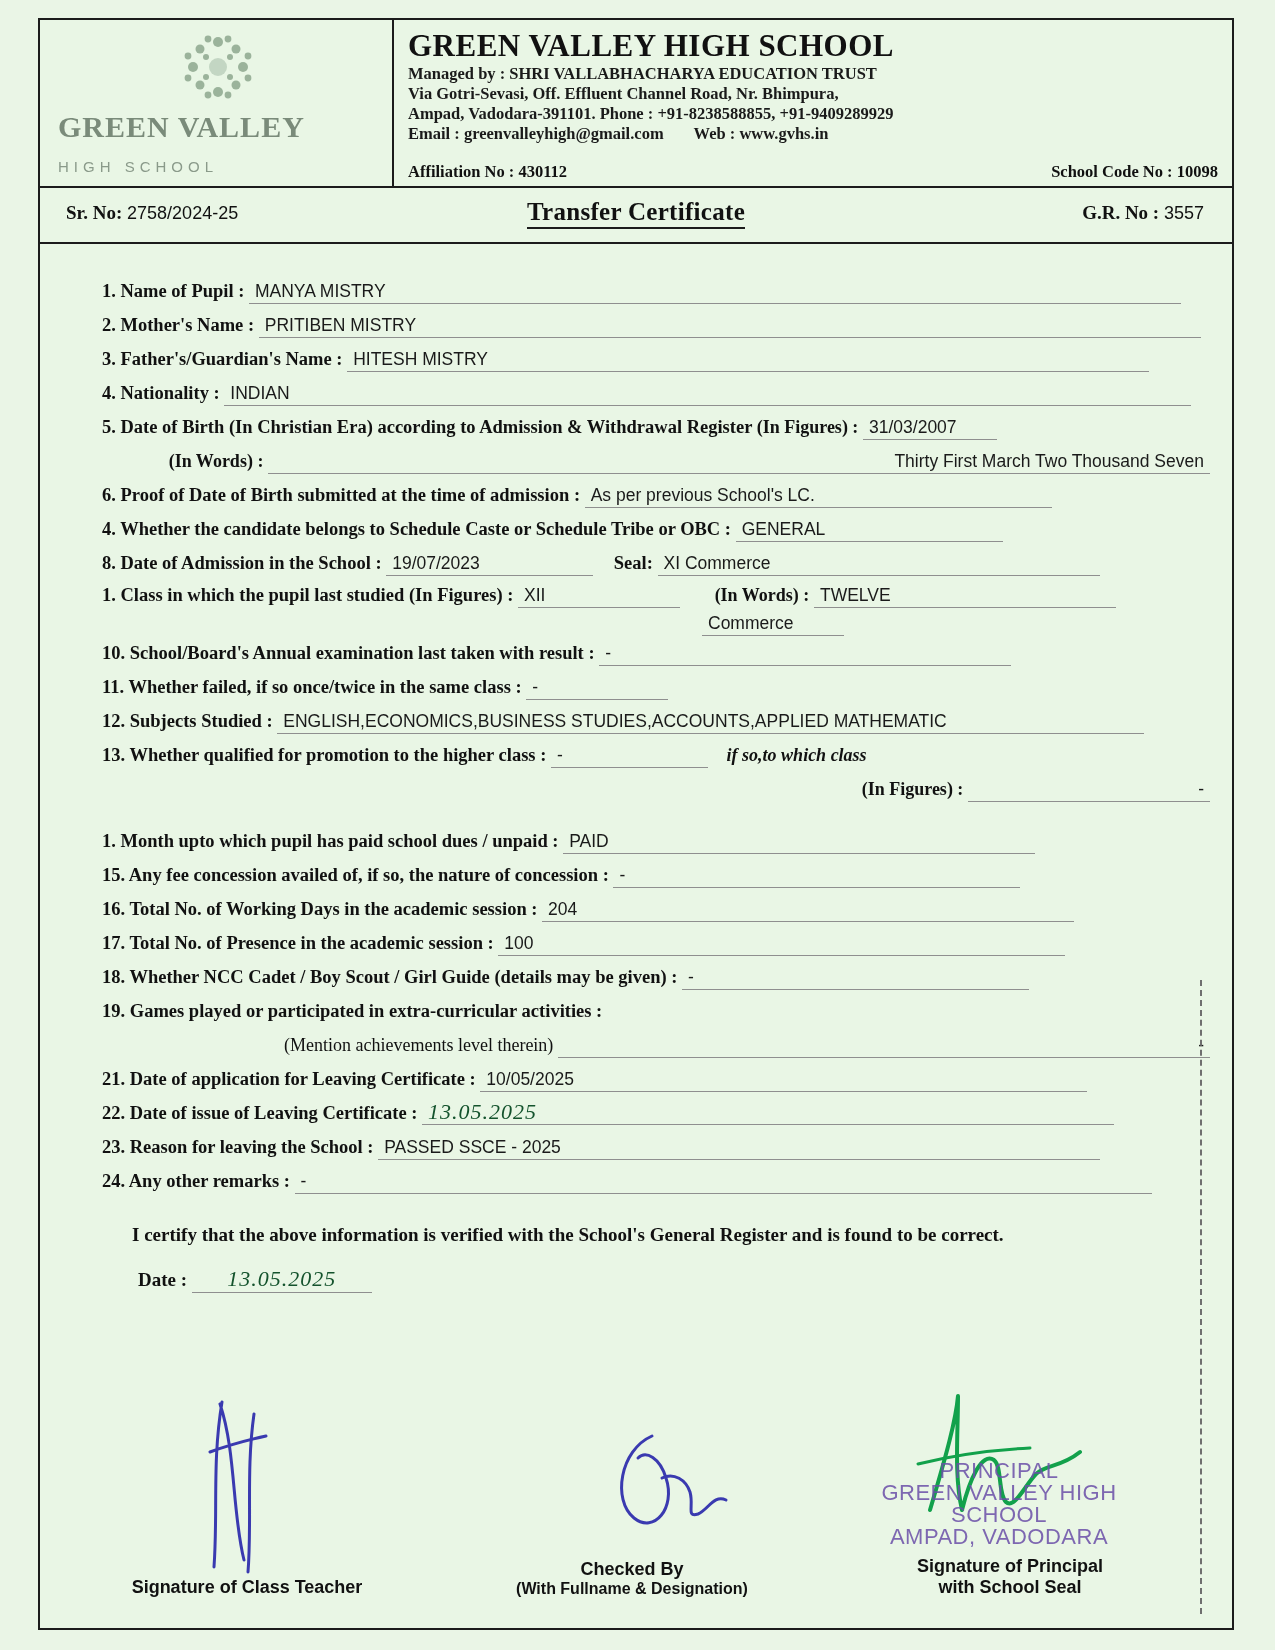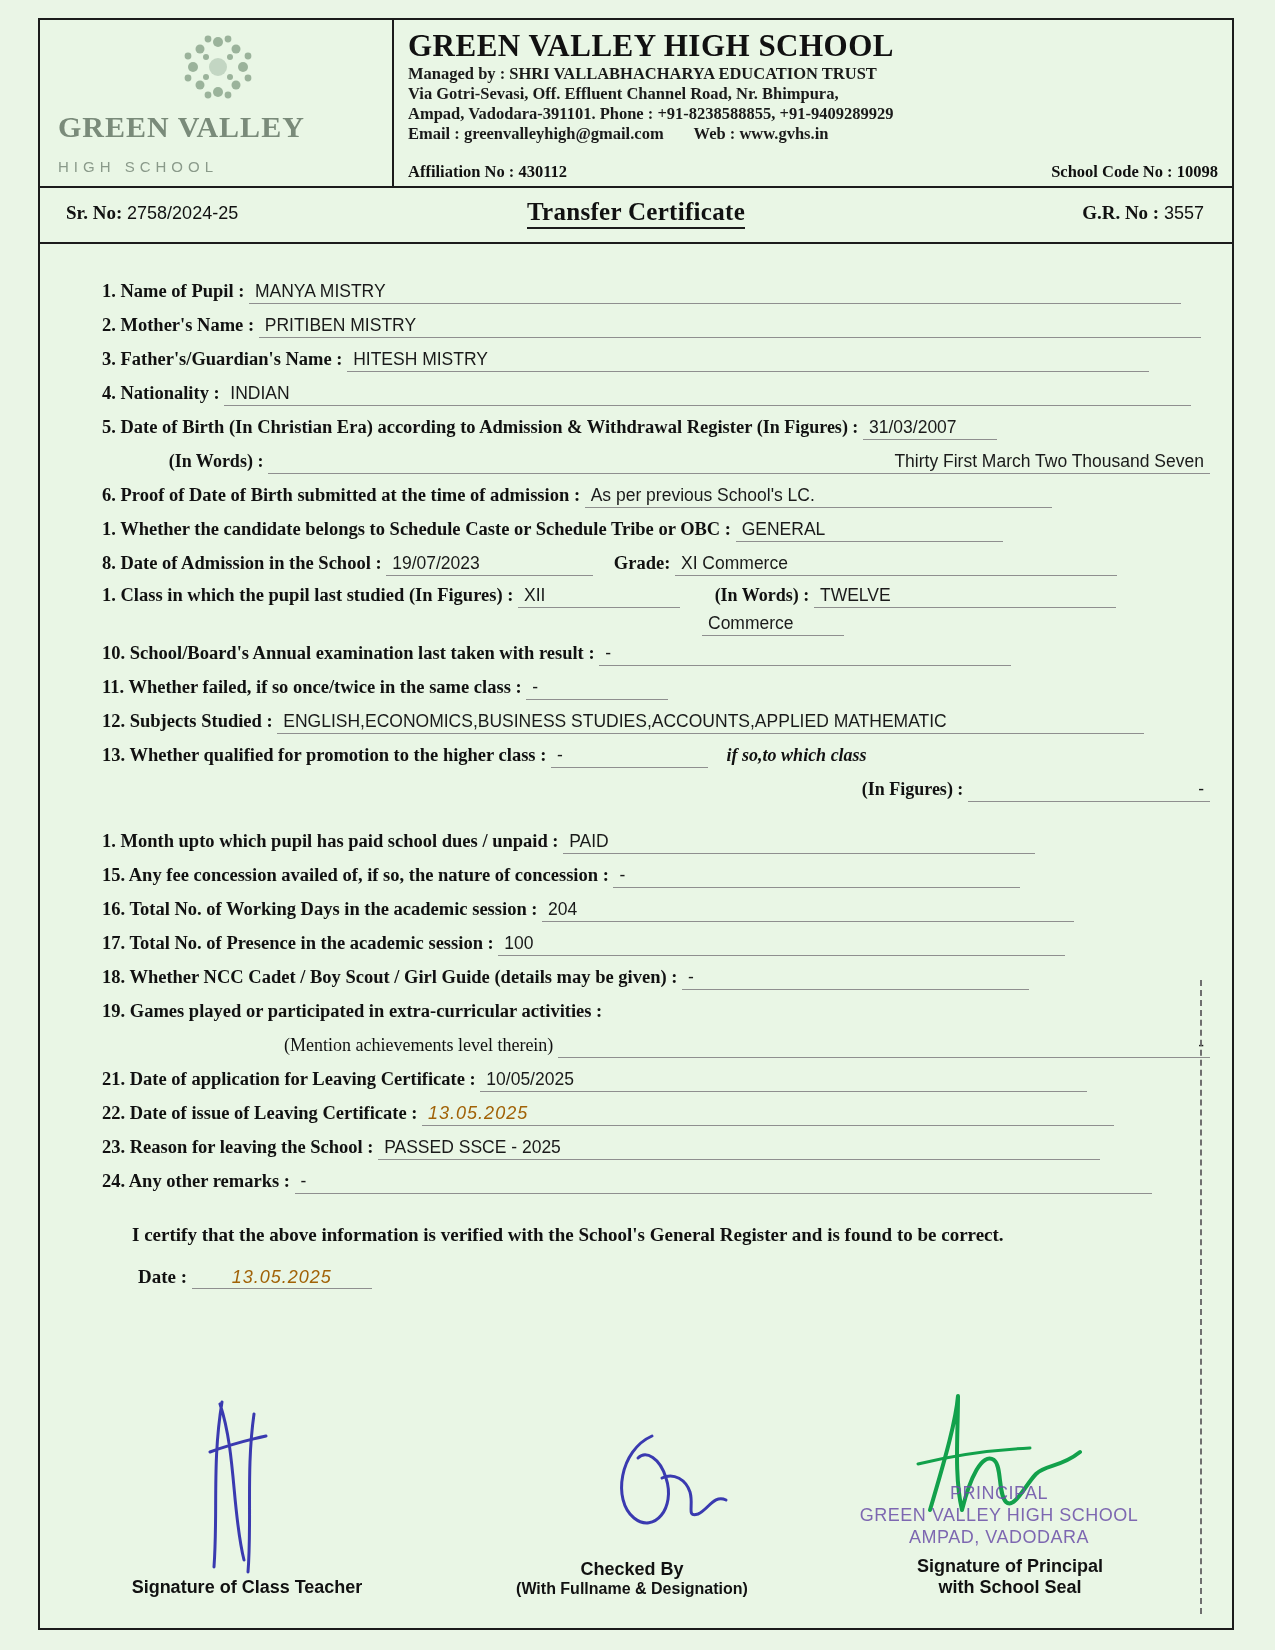--- a/index.html
+++ b/index.html
@@ -158,23 +158,23 @@
     font-size: 17.5px;
     color: #1a1a1a;
     display: inline-block;
     border-bottom: 1px solid #8f8f8f;
     padding: 0 6px 1px 6px;
     vertical-align: baseline;
     line-height: 22px;
   }
   .indent { padding-left: 34px; text-align: right; }
   .hand {
-    font-family: Liberation Sans, sans-serif;
-    color: #a16207;
-    font-size: 18px;
+    font-family: Liberation Serif, serif;
+    color: #14532d;
+    font-size: 22px;
     letter-spacing: 1px;
     font-weight: normal;
     font-style: italic;
   }
   .italic-note { font-style: italic; font-weight: bold; font-size: 18px; }
   
   .certify {
     margin-top: 26px;
     font-size: 19px;
     font-weight: bold;
@@ -213,21 +213,21 @@
   .sig-mid  { left: 400px; width: 340px; }
   .sig-right{ right: 20px; width: 360px; }
   .seal-text {
     position: absolute;
     right: 46px;
     bottom: 62px;
     width: 330px;
     text-align: center;
     color: #6b4fa8;
     font-family: "Liberation Sans", sans-serif;
-    font-size: 18px;
+    font-size: 22px;
     line-height: 22px;
     letter-spacing: 0.5px;
     opacity: .85;
   }
   .sig-ink { position: absolute; }
   
   .tear {
     position: absolute;
     right: 30px;
     top: 960px;
@@ -341,28 +341,28 @@
       <span class="paren">(In Words) :</span>
       <span class="fill" style="width:930px">Thirty First March Two Thousand Seven</span>
     </div>
 
     <div class="row">
       <span class="lbl">6. Proof of Date of Birth submitted at the time of admission :</span>
       <span class="fill" style="width:455px">As per previous School's LC.</span>
     </div>
 
     <div class="row">
-      <span class="lbl">1. Whether the candidate belongs to Schedule Caste or Schedule Tribe or OBC :</span>
+      <span class="lbl">4. Whether the candidate belongs to Schedule Caste or Schedule Tribe or OBC :</span>
       <span class="fill" style="width:255px">GENERAL</span>
     </div>
 
     <div class="row">
       <span class="lbl">8. Date of Admission in the School :</span>
       <span class="fill" style="width:195px">19/07/2023</span>
-      <span class="lbl" style="padding-left:16px">Grade:</span>
+      <span class="lbl" style="padding-left:16px">Seal:</span>
       <span class="fill" style="width:430px">XI Commerce</span>
     </div>
 
     <div class="row" style="line-height:30px">
       <span class="lbl">1. Class in which the pupil last studied (In Figures) :</span>
       <span class="fill" style="width:150px">XII</span>
       <span class="paren" style="padding-left:30px">(In Words) :</span>
       <span class="fill" style="width:290px">TWELVE</span>
     </div>
     <div class="row" style="line-height:26px">

